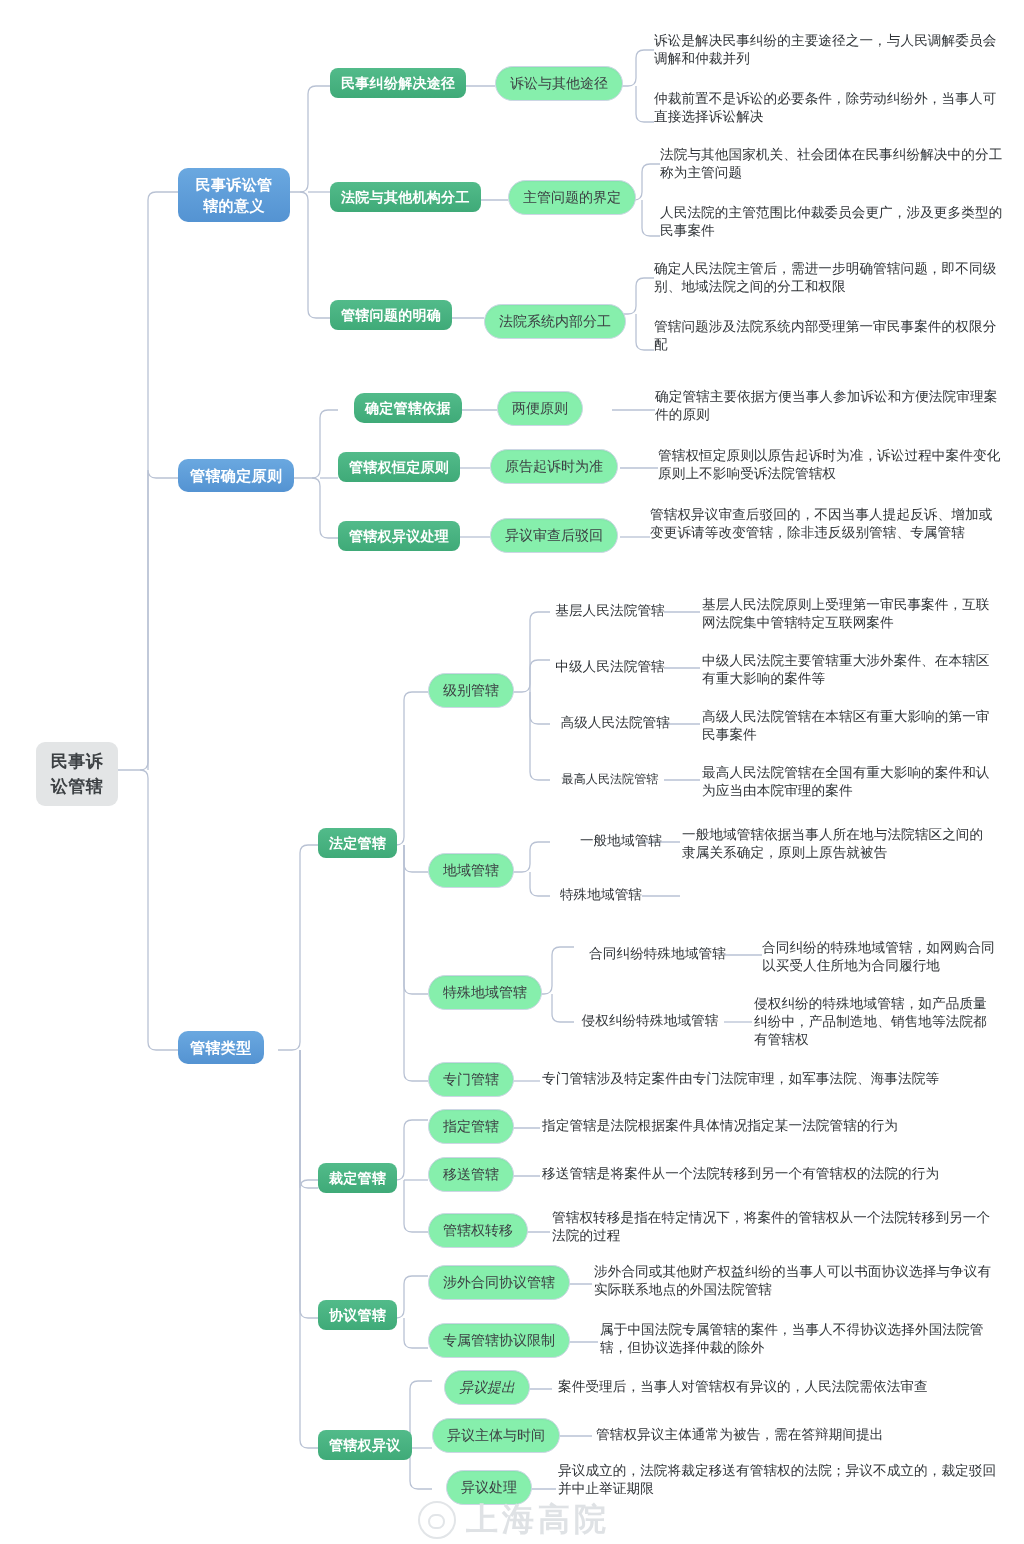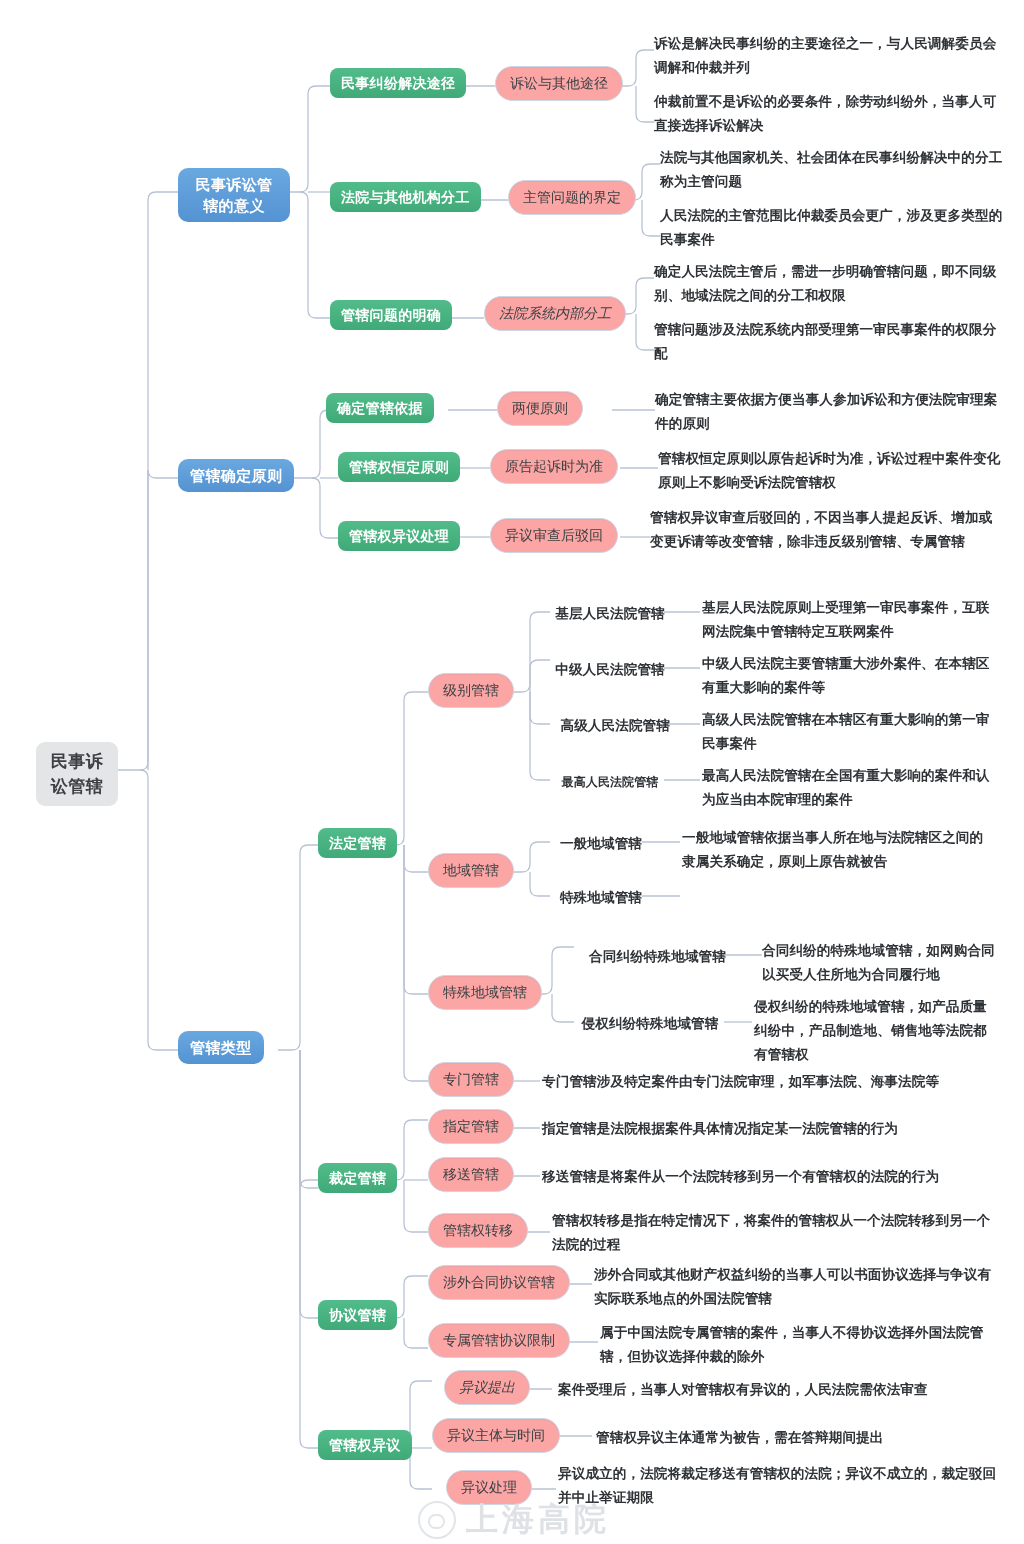--- a/index.html
+++ b/index.html
@@ -30,33 +30,32 @@
   }
   
   .l3{
     background:#46b280;color:#ffffff;border-radius:8px;
     font-size:14px;line-height:20px;font-weight:600;
     padding:5px 11px;letter-spacing:.3px;
     background-image:linear-gradient(180deg,#52bb8a 0%,#3faa78 100%);
   }
   
   .pill{
-    background:#fca5a5;color:#3c4043;
+    background:#86efac;color:#3c4043;
     border:1.4px solid #ccd6e4;
     border-radius:22px;
     font-size:14px;line-height:19px;
     padding:7px 14px;
     box-shadow:0 1px 1px rgba(120,140,170,.10) inset;
   }
   
   .leaf{
-    color:#2f3337;font-size:13.6px;line-height:24px;
+    color:#2f3337;font-size:13.6px;line-height:18px;
     text-align:left;display:block;
     letter-spacing:.1px;
-    font-weight:bold;
   }
   .watermark{
     position:absolute;left:418px;top:1498px;
     display:flex;align-items:center;gap:10px;
     color:#dfe2e5;font-size:32px;font-weight:700;letter-spacing:4px;
     user-select:none;
   }
   .wm-logo{
     width:34px;height:34px;border:2px solid #e2e5e8;border-radius:50%;
     position:relative;display:inline-block;
@@ -177,38 +176,38 @@
   <div class="node l3" style="left:330px;top:300px;">
     <span>管辖问题的明确</span>
   </div>
 
   <div class="node pill" style="left:495px;top:66px;">
     <span>诉讼与其他途径</span>
   </div>
   <div class="node pill" style="left:508px;top:180px;">
     <span>主管问题的界定</span>
   </div>
-  <div class="node pill" style="left:484px;top:296px;font-style:italic;">
+  <div class="node pill" style="left:484px;top:304px;">
     <span>法院系统内部分工</span>
   </div>
 
   <div class="leaf" style="position:absolute;left:654px;top:32px;width:348px;">诉讼是解决民事纠纷的主要途径之一，与人民调解委员会调解和仲裁并列</div>
   <div class="leaf" style="position:absolute;left:654px;top:90px;width:348px;">仲裁前置不是诉讼的必要条件，除劳动纠纷外，当事人可直接选择诉讼解决</div>
 
   <div class="leaf" style="position:absolute;left:660px;top:146px;width:344px;">法院与其他国家机关、社会团体在民事纠纷解决中的分工称为主管问题</div>
   <div class="leaf" style="position:absolute;left:660px;top:204px;width:344px;">人民法院的主管范围比仲裁委员会更广，涉及更多类型的民事案件</div>
 
   <div class="leaf" style="position:absolute;left:654px;top:260px;width:348px;">确定人民法院主管后，需进一步明确管辖问题，即不同级别、地域法院之间的分工和权限</div>
   <div class="leaf" style="position:absolute;left:654px;top:318px;width:348px;">管辖问题涉及法院系统内部受理第一审民事案件的权限分配</div>
 
   <div class="node l2" style="left:178px;top:459px;">
     <span>管辖确定原则</span>
   </div>
 
-  <div class="node l3" style="left:326px;top:393px;">
+  <div class="node l3" style="left:354px;top:393px;border-radius:10px;">
     <span>确定管辖依据</span>
   </div>
   <div class="node l3" style="left:338px;top:452px;">
     <span>管辖权恒定原则</span>
   </div>
   <div class="node l3" style="left:338px;top:521px;">
     <span>管辖权异议处理</span>
   </div>
 
   <div class="node pill" style="left:497px;top:391px;">
@@ -249,21 +248,21 @@
   <div class="leaf" style="position:absolute;left:550px;top:602px;width:120px;text-align:center;font-size:13.6px;">基层人民法院管辖</div>
   <div class="leaf" style="position:absolute;left:550px;top:658px;width:120px;text-align:center;font-size:13.6px;">中级人民法院管辖</div>
   <div class="leaf" style="position:absolute;left:550px;top:714px;width:120px;text-align:right;font-size:13.6px;">高级人民法院管辖</div>
   <div class="leaf" style="position:absolute;left:550px;top:770px;width:120px;text-align:center;font-size:12px;">最高人民法院管辖</div>
 
   <div class="leaf" style="position:absolute;left:702px;top:596px;width:292px;">基层人民法院原则上受理第一审民事案件，互联网法院集中管辖特定互联网案件</div>
   <div class="leaf" style="position:absolute;left:702px;top:652px;width:292px;">中级人民法院主要管辖重大涉外案件、在本辖区有重大影响的案件等</div>
   <div class="leaf" style="position:absolute;left:702px;top:708px;width:292px;">高级人民法院管辖在本辖区有重大影响的第一审民事案件</div>
   <div class="leaf" style="position:absolute;left:702px;top:764px;width:292px;">最高人民法院管辖在全国有重大影响的案件和认为应当由本院审理的案件</div>
 
-  <div class="leaf" style="position:absolute;left:548px;top:832px;width:106px;text-align:center;font-size:13.6px;">一般地域管辖</div>
+  <div class="leaf" style="position:absolute;left:568px;top:832px;width:106px;text-align:center;font-size:13.6px;">一般地域管辖</div>
   <div class="leaf" style="position:absolute;left:548px;top:886px;width:106px;text-align:center;font-size:13.6px;">特殊地域管辖</div>
 
   <div class="leaf" style="position:absolute;left:682px;top:826px;width:312px;">一般地域管辖依据当事人所在地与法院辖区之间的隶属关系确定，原则上原告就被告</div>
 
   <div class="leaf" style="position:absolute;left:574px;top:945px;width:152px;text-align:right;font-size:13.6px;">合同纠纷特殊地域管辖</div>
   <div class="leaf" style="position:absolute;left:574px;top:1012px;width:152px;text-align:center;font-size:13.6px;">侵权纠纷特殊地域管辖</div>
 
   <div class="leaf" style="position:absolute;left:762px;top:939px;width:238px;">合同纠纷的特殊地域管辖，如网购合同以买受人住所地为合同履行地</div>
   <div class="leaf" style="position:absolute;left:754px;top:995px;width:246px;">侵权纠纷的特殊地域管辖，如产品质量纠纷中，产品制造地、销售地等法院都有管辖权</div>
 

